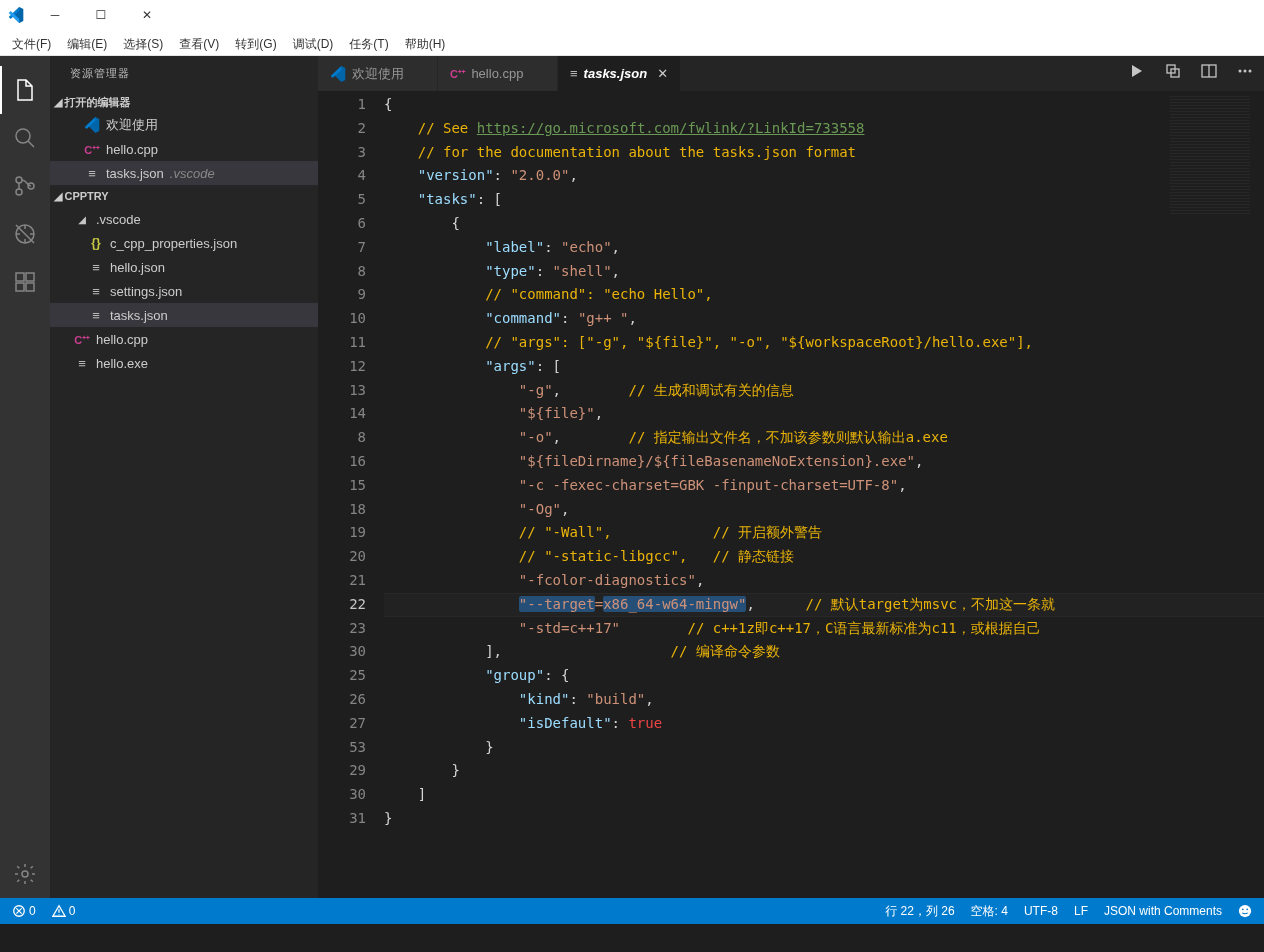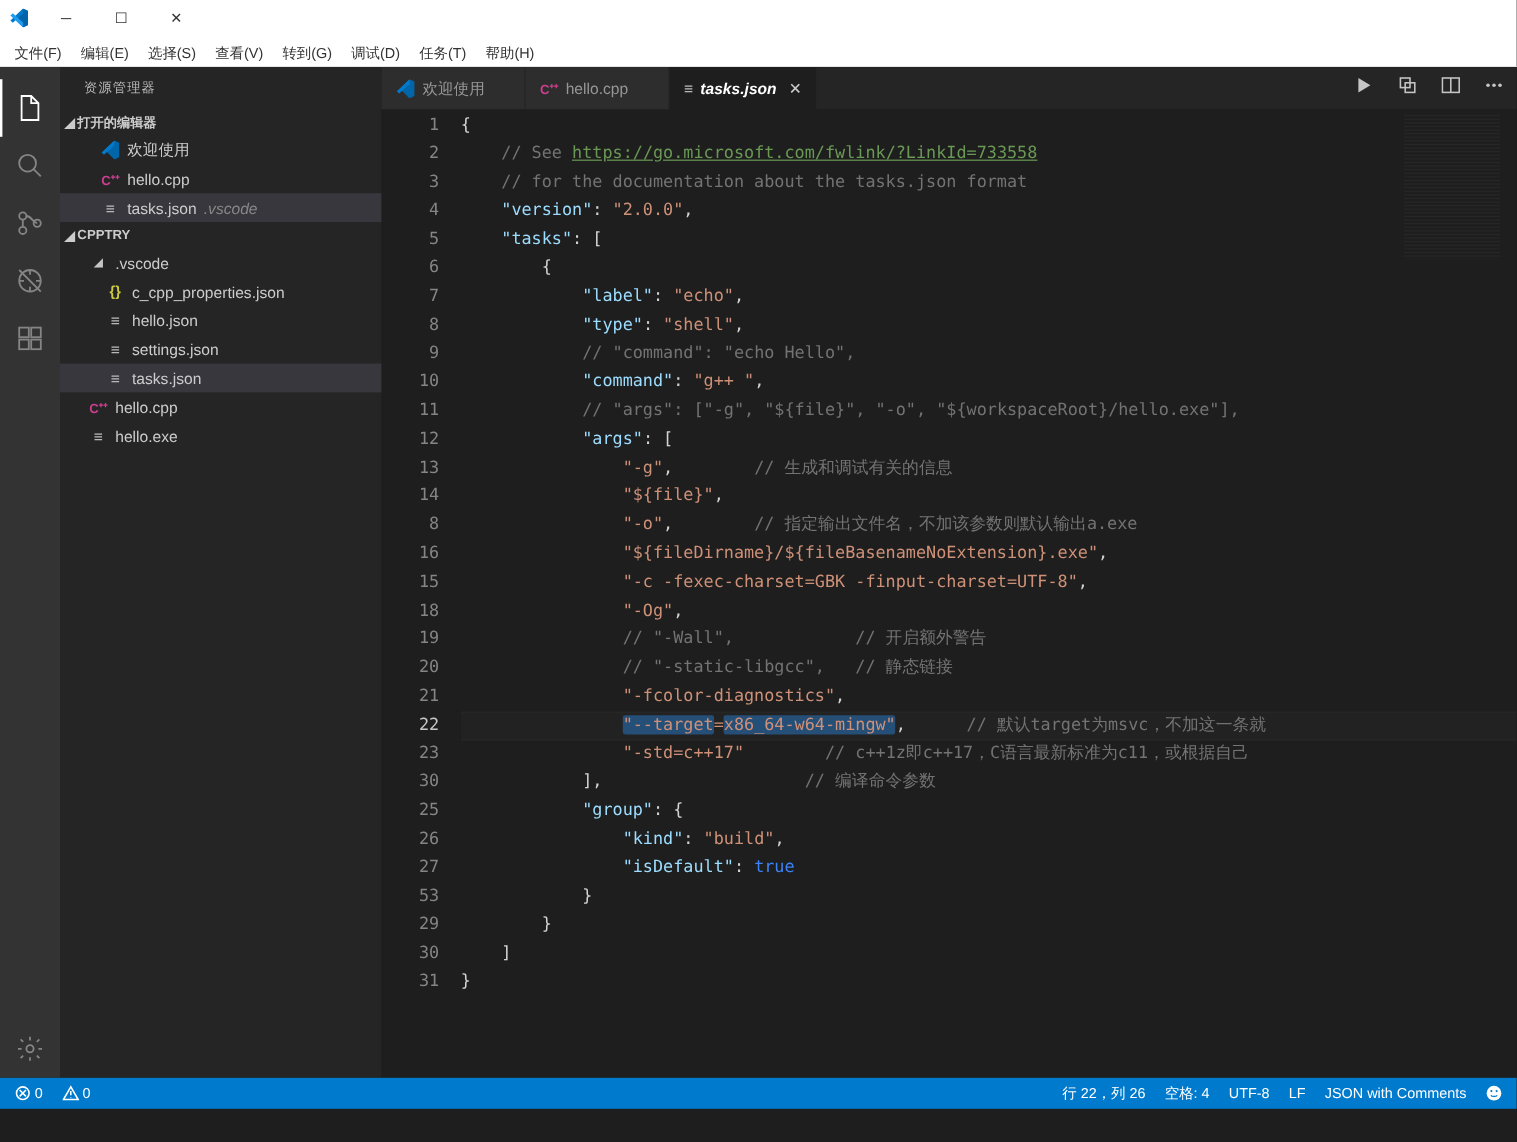--- a/index.html
+++ b/index.html
@@ -36,24 +36,24 @@
 .editor-actions { position: absolute; right: 8px; top: 4px; display: flex; gap: 14px; color: #c5c5c5; z-index: 10; }
 .editor-actions .ea { width: 22px; height: 22px; display: flex; align-items: center; justify-content: center; }
 .gutter-editor { flex: 1; display: flex; overflow: hidden; }
 .gutter { width: 66px; text-align: right; padding-right: 18px; color: #858585; font-family: Consolas, monospace; font-size: 14px; line-height: 23.8px; padding-top: 2px; }
 .code { flex: 1; font-family: Consolas, "Microsoft YaHei", monospace; font-size: 14px; line-height: 23.8px; white-space: pre; color: #d4d4d4; padding-top: 2px; position: relative; overflow: hidden; }
 .minimap { position: absolute; right: 14px; top: 40px; width: 80px; height: 120px; opacity: 0.35; background: linear-gradient(#3a3a3a 1px, transparent 1px); background-size: 100% 3px; }
 .current-line { position: absolute; left: 0; right: 0; height: 23.8px; border-top: 1px solid #282828; border-bottom: 1px solid #282828; background: rgba(40,40,40,0.4); }
 .selection { background: #264f78; border-radius: 2px; }
 .s-key { color: #9cdcfe; }
 .s-str { color: #ce9178; }
-.s-cmt { color: #737373; }
+.s-cmt { color: #eab308; }
 .s-punc { color: #d4d4d4; }
 .s-link { color: #6a9955; text-decoration: underline; }
-.s-bool { color: #3b82f6; }
+.s-bool { color: #ef4444; }
 .statusbar { height: 26px; background: #007acc; color: #fff; display: flex; align-items: center; font-size: 12px; padding: 0 8px; justify-content: space-between; }
 .statusbar .left, .statusbar .right { display: flex; align-items: center; gap: 8px; }
 .statusbar .sitem { display: flex; align-items: center; gap: 3px; padding: 0 4px; }
 svg { display: block; }
 </style>
 </head>
 <body>
 
 <div class="titlebar">
   <svg class="icon" viewBox="0 0 24 24">

